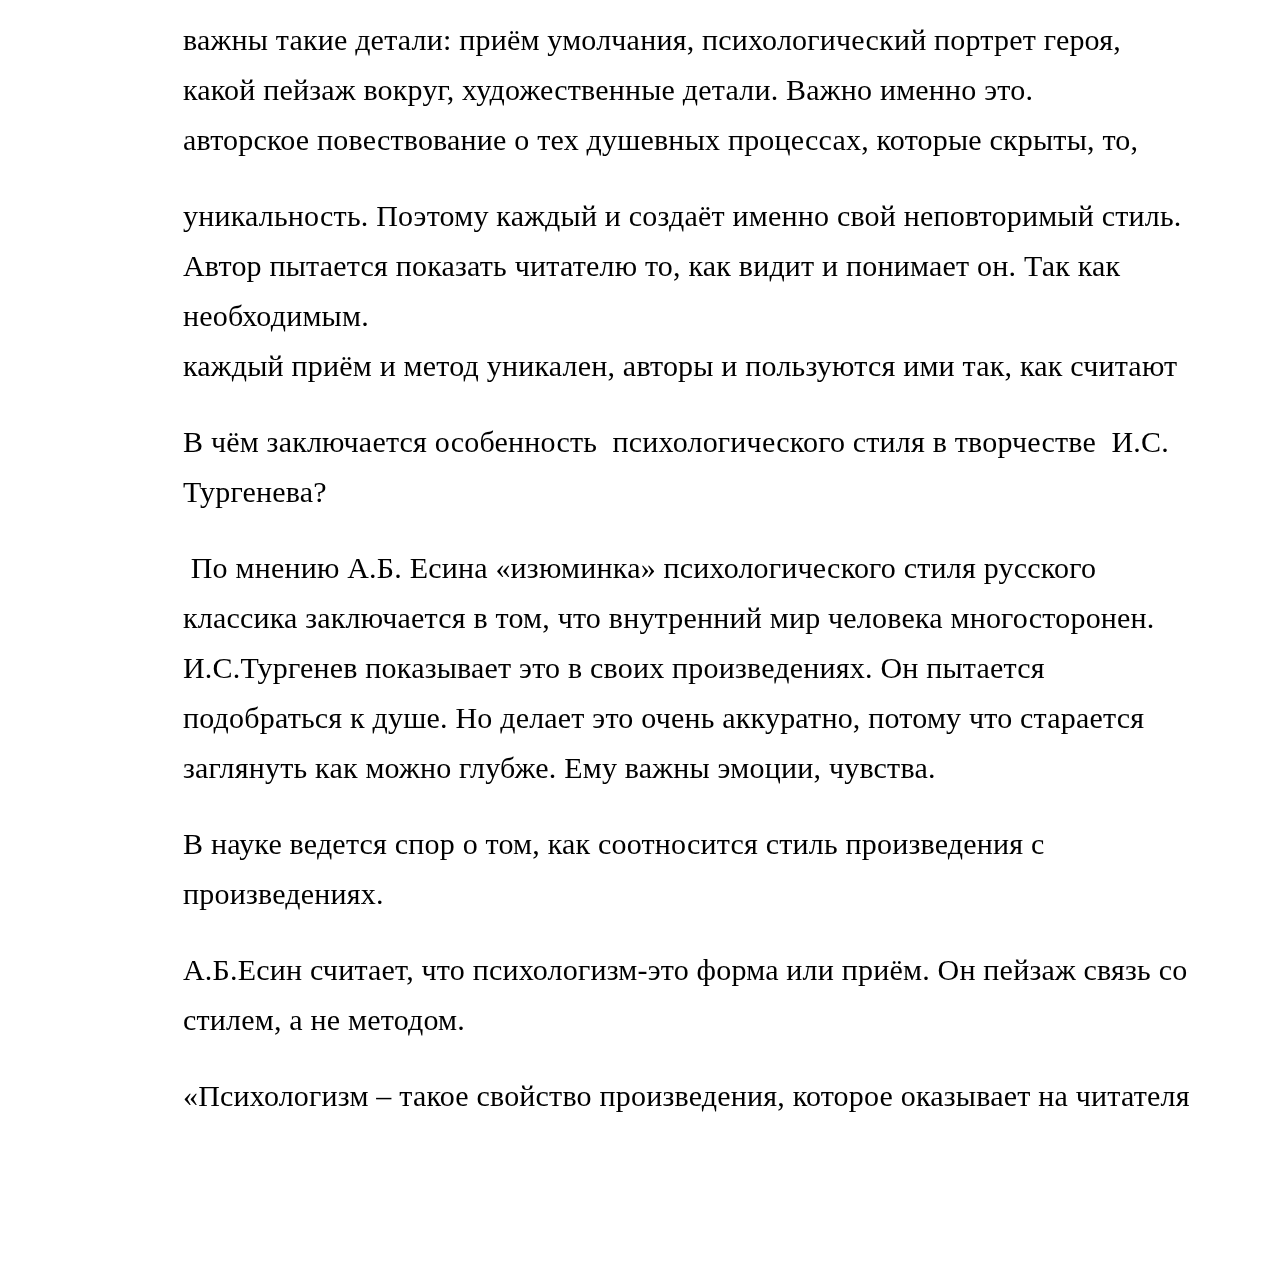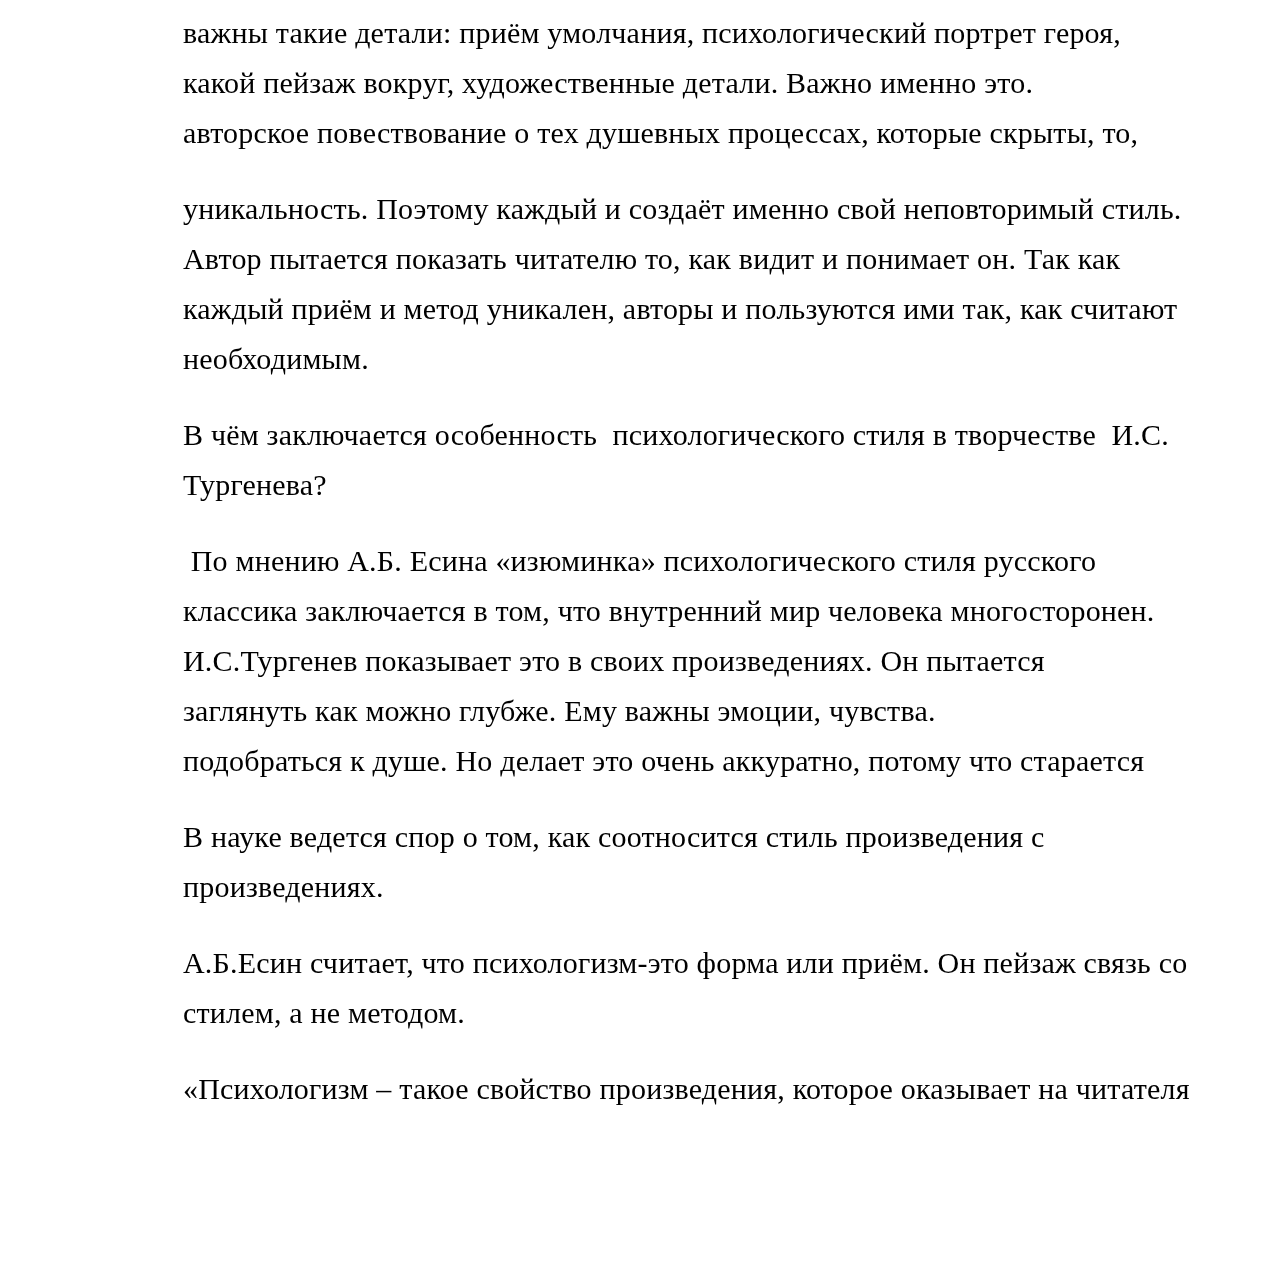--- a/index.html
+++ b/index.html
@@ -11,21 +11,21 @@
     width: 1280px;
     height: 1280px;
     overflow: hidden;
     font-family: "Liberation Serif", "DejaVu Serif", serif;
   }
   .page {
     box-sizing: border-box;
     width: 1280px;
     height: 1132px;
     background: #ffffff;
-    padding: 8px 100px 0 183px;
+    padding: 15px 100px 0 183px;
     overflow: hidden;
   }
   .para {
     margin: 0 0 26px 0;
     padding: 0;
   }
   .line {
     display: block;
     white-space: pre;
     font-size: 30px;
@@ -40,33 +40,33 @@
 <div class="page">
   <div id="paragraphs">
       <p class="para">
         <span class="line">важны такие детали: приём умолчания, психологический портрет героя,</span>
         <span class="line">какой пейзаж вокруг, художественные детали. Важно именно это.</span>
         <span class="line">авторское повествование о тех душевных процессах, которые скрыты, то,</span>
       </p>
       <p class="para">
         <span class="line">уникальность. Поэтому каждый и создаёт именно свой неповторимый стиль.</span>
         <span class="line">Автор пытается показать читателю то, как видит и понимает он. Так как</span>
+        <span class="line">необходимым.</span>
         <span class="line">каждый приём и метод уникален, авторы и пользуются ими так, как считают</span>
-        <span class="line">необходимым.</span>
       </p>
       <p class="para">
         <span class="line">В чём заключается особенность  психологического стиля в творчестве  И.С.</span>
         <span class="line">Тургенева?</span>
       </p>
       <p class="para">
         <span class="line"> По мнению А.Б. Есина «изюминка» психологического стиля русского</span>
         <span class="line">классика заключается в том, что внутренний мир человека многосторонен.</span>
         <span class="line">И.С.Тургенев показывает это в своих произведениях. Он пытается</span>
+        <span class="line">подобраться к душе. Но делает это очень аккуратно, потому что старается</span>
         <span class="line">заглянуть как можно глубже. Ему важны эмоции, чувства.</span>
-        <span class="line">подобраться к душе. Но делает это очень аккуратно, потому что старается</span>
       </p>
       <p class="para">
         <span class="line">В науке ведется спор о том, как соотносится стиль произведения с</span>
         <span class="line">произведениях.</span>
       </p>
       <p class="para">
         <span class="line">А.Б.Есин считает, что психологизм-это форма или приём. Он пейзаж связь со</span>
         <span class="line">стилем, а не методом.</span>
       </p>
       <p class="para">

